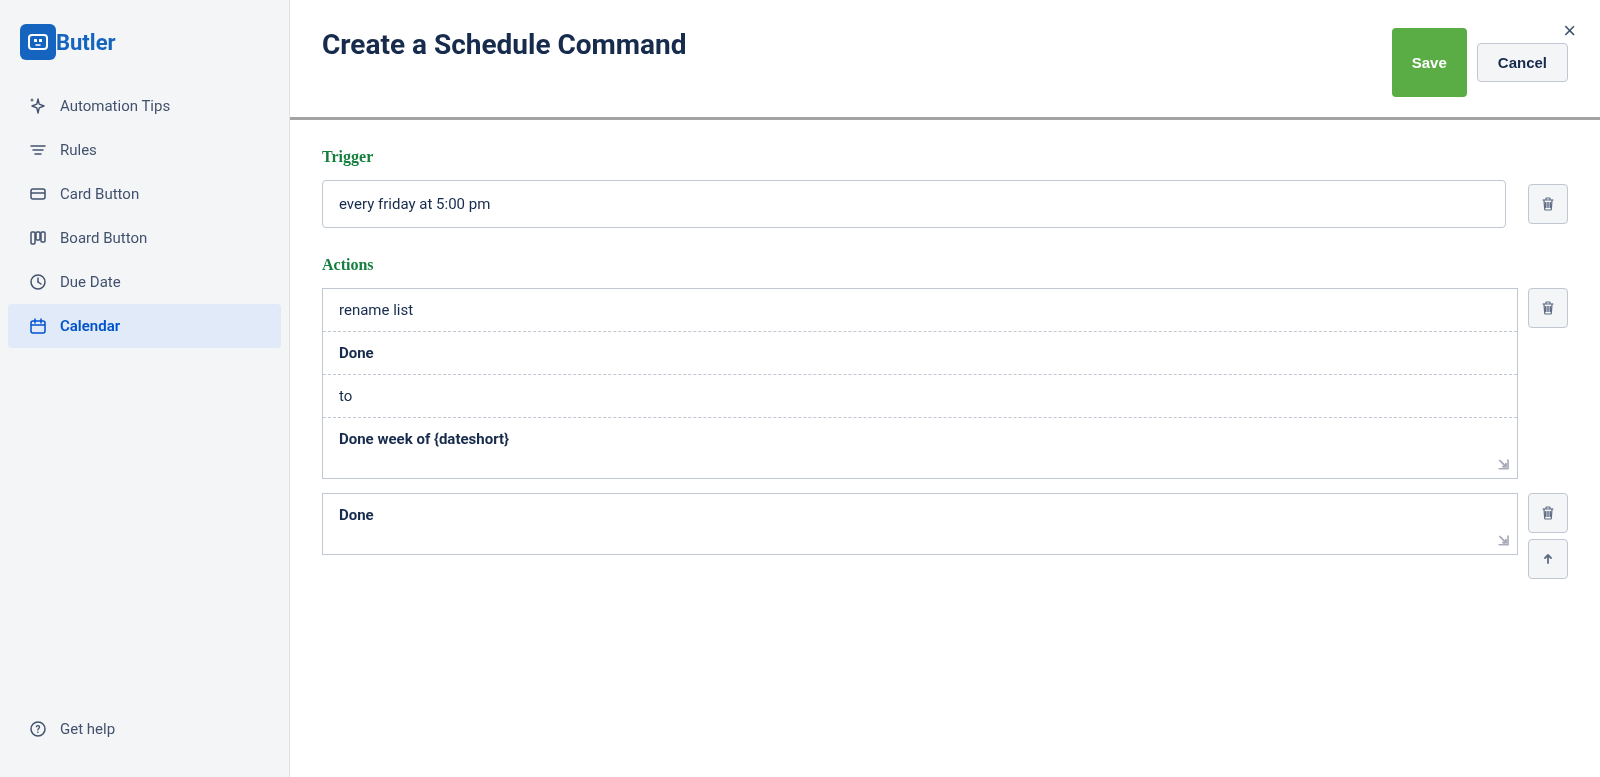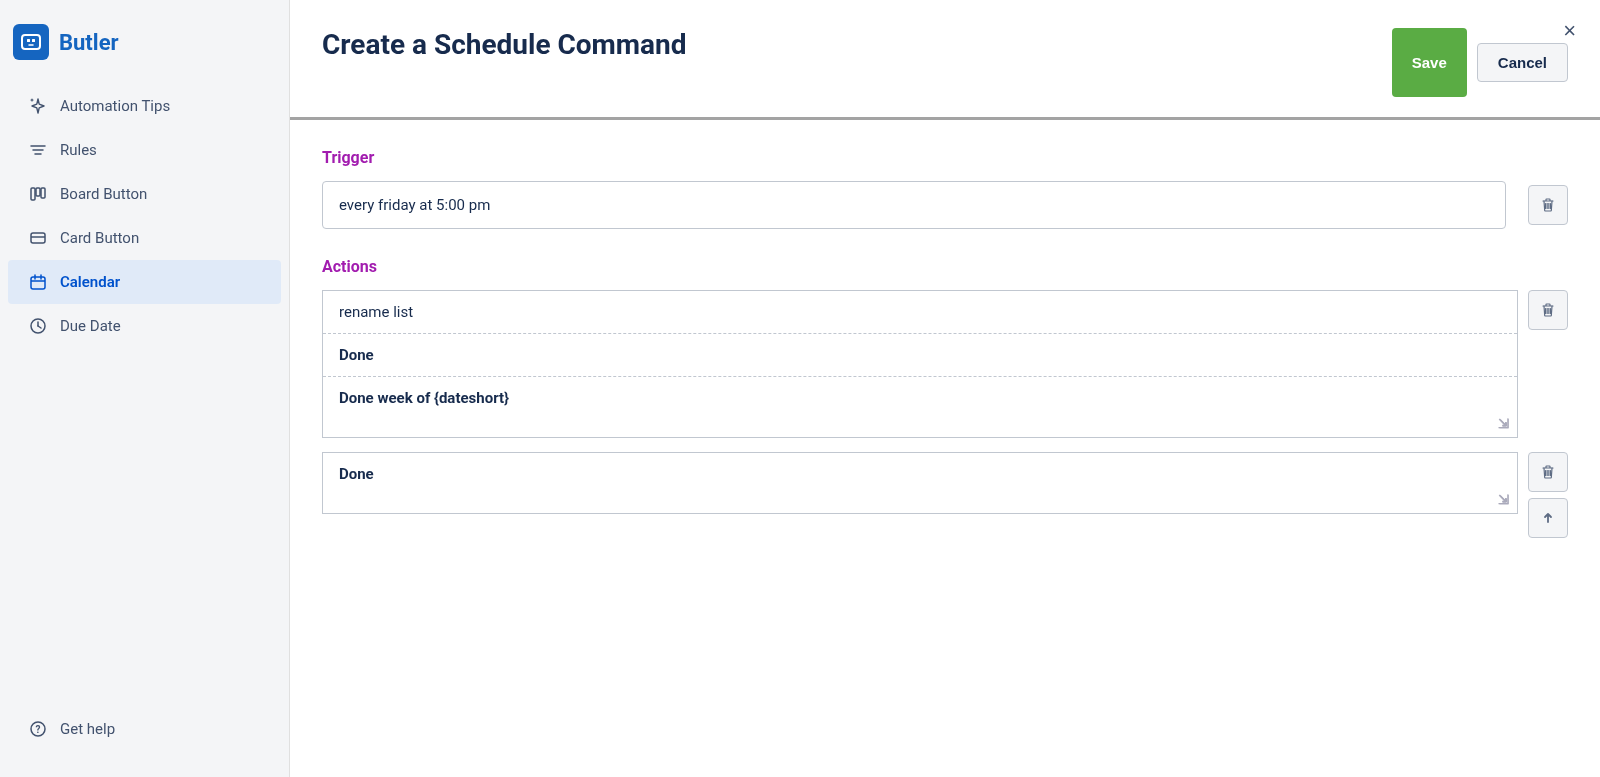--- a/index.html
+++ b/index.html
@@ -19,22 +19,21 @@
       border-right: 1px solid #e0e0e0;
       display: flex;
       flex-direction: column;
       padding: 16px 0;
       height: 100%;
     }
 
     .sidebar-header {
       display: flex;
       align-items: center;
-      gap: 10px;
-      padding: 8px 20px 24px 13px;
+      padding: 8px 20px 24px 20px;
     }
 
     .sidebar-logo {
       width: 36px;
       height: 36px;
       background: #1565c0;
       border-radius: 6px;
       display: flex;
       align-items: center;
       justify-content: center;
@@ -161,22 +160,23 @@
 
     .main-content {
       flex: 1;
       overflow-y: auto;
       padding: 28px 32px;
     }
 
     .section-label {
       font-size: 16px;
       font-weight: 700;
-      color: #a21caf;
+      color: #15803d;
       margin-bottom: 14px;
+      font-family: Liberation Serif, serif;
     }
 
     
     .trigger-row {
       display: flex;
       align-items: center;
       gap: 22px;
       margin-bottom: 28px;
     }
 
@@ -300,59 +300,59 @@
           <line x1="4" y1="9" x2="14" y2="9" stroke="#42526e" stroke-width="1.5" stroke-linecap="round"></line>
           <line x1="6" y1="13" x2="12" y2="13" stroke="#42526e" stroke-width="1.5" stroke-linecap="round"></line>
         </svg>
       </span>
       <span>Rules</span>
     </div>
 
     <div class="sidebar-item">
       <span class="sidebar-item-icon">
         <svg width="18" height="18" viewBox="0 0 18 18" fill="none">
+          <rect x="2" y="4" width="14" height="10" rx="2" stroke="#42526e" stroke-width="1.5" fill="none"></rect>
+          <line x1="2" y1="8" x2="16" y2="8" stroke="#42526e" stroke-width="1.5"></line>
+        </svg>
+      </span>
+      <span>Card Button</span>
+    </div>
+
+    <div class="sidebar-item">
+      <span class="sidebar-item-icon">
+        <svg width="18" height="18" viewBox="0 0 18 18" fill="none">
           <rect x="2" y="3" width="4" height="12" rx="1" stroke="#42526e" stroke-width="1.5" fill="none"></rect>
           <rect x="7" y="3" width="4" height="8" rx="1" stroke="#42526e" stroke-width="1.5" fill="none"></rect>
           <rect x="12" y="3" width="4" height="10" rx="1" stroke="#42526e" stroke-width="1.5" fill="none"></rect>
         </svg>
       </span>
       <span>Board Button</span>
     </div>
 
     <div class="sidebar-item">
       <span class="sidebar-item-icon">
         <svg width="18" height="18" viewBox="0 0 18 18" fill="none">
-          <rect x="2" y="4" width="14" height="10" rx="2" stroke="#42526e" stroke-width="1.5" fill="none"></rect>
-          <line x1="2" y1="8" x2="16" y2="8" stroke="#42526e" stroke-width="1.5"></line>
-        </svg>
-      </span>
-      <span>Card Button</span>
+          <circle cx="9" cy="9" r="7" stroke="#42526e" stroke-width="1.5" fill="none"></circle>
+          <line x1="9" y1="5" x2="9" y2="9" stroke="#42526e" stroke-width="1.5" stroke-linecap="round"></line>
+          <line x1="9" y1="9" x2="12" y2="11" stroke="#42526e" stroke-width="1.5" stroke-linecap="round"></line>
+        </svg>
+      </span>
+      <span>Due Date</span>
     </div>
 
     <div class="sidebar-item active">
       <span class="sidebar-item-icon">
         <svg width="18" height="18" viewBox="0 0 18 18" fill="none">
           <rect x="2" y="4" width="14" height="12" rx="2" stroke="#0052cc" stroke-width="1.5" fill="none"></rect>
           <line x1="6" y1="2" x2="6" y2="6" stroke="#0052cc" stroke-width="1.5" stroke-linecap="round"></line>
           <line x1="12" y1="2" x2="12" y2="6" stroke="#0052cc" stroke-width="1.5" stroke-linecap="round"></line>
           <line x1="2" y1="8" x2="16" y2="8" stroke="#0052cc" stroke-width="1.5"></line>
         </svg>
       </span>
       <span>Calendar</span>
-    </div>
-
-    <div class="sidebar-item">
-      <span class="sidebar-item-icon">
-        <svg width="18" height="18" viewBox="0 0 18 18" fill="none">
-          <circle cx="9" cy="9" r="7" stroke="#42526e" stroke-width="1.5" fill="none"></circle>
-          <line x1="9" y1="5" x2="9" y2="9" stroke="#42526e" stroke-width="1.5" stroke-linecap="round"></line>
-          <line x1="9" y1="9" x2="12" y2="11" stroke="#42526e" stroke-width="1.5" stroke-linecap="round"></line>
-        </svg>
-      </span>
-      <span>Due Date</span>
     </div>
 
   </nav>
 
   <div class="sidebar-footer">
     <div class="sidebar-footer-item">
       <span class="sidebar-item-icon">
         <svg width="18" height="18" viewBox="0 0 18 18" fill="none">
           <circle cx="9" cy="9" r="7" stroke="#42526e" stroke-width="1.5" fill="none"></circle>
           <text x="9" y="13" text-anchor="middle" font-size="10" fill="#42526e" font-weight="700">?</text>
@@ -392,20 +392,21 @@
       </div>
     </div>
 
     <div>
       <div class="section-label">Actions</div>
 
       <div class="action-row">
         <div class="action-card">
           <div class="action-card-line">rename list</div>
           <div class="action-card-line bold-value">Done</div>
+          <div class="action-card-line">to</div>
           <div class="action-card-line bold-value editable" style="position:relative;padding-bottom:20px;">Done week of {dateshort}
             <span style="position:absolute;bottom:6px;right:8px;color:#aab;font-size:13px;">⇲</span>
           </div>
         </div>
         <div class="action-buttons">
           <button class="icon-btn" title="Delete">
             <svg width="16" height="16" viewBox="0 0 16 16" fill="none">
               <rect x="5" y="6" width="1.5" height="6" rx="0.5" fill="#5e6c84"></rect>
               <rect x="7.25" y="6" width="1.5" height="6" rx="0.5" fill="#5e6c84"></rect>
               <rect x="9.5" y="6" width="1.5" height="6" rx="0.5" fill="#5e6c84"></rect>

